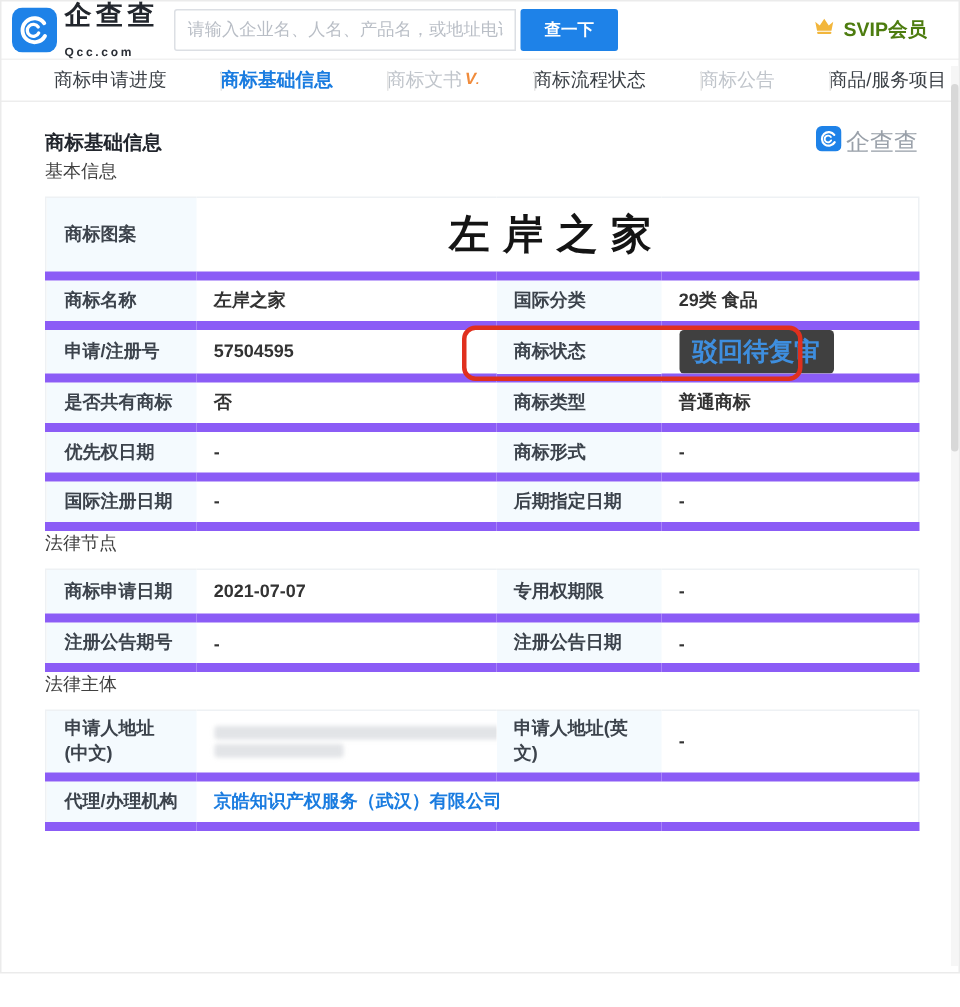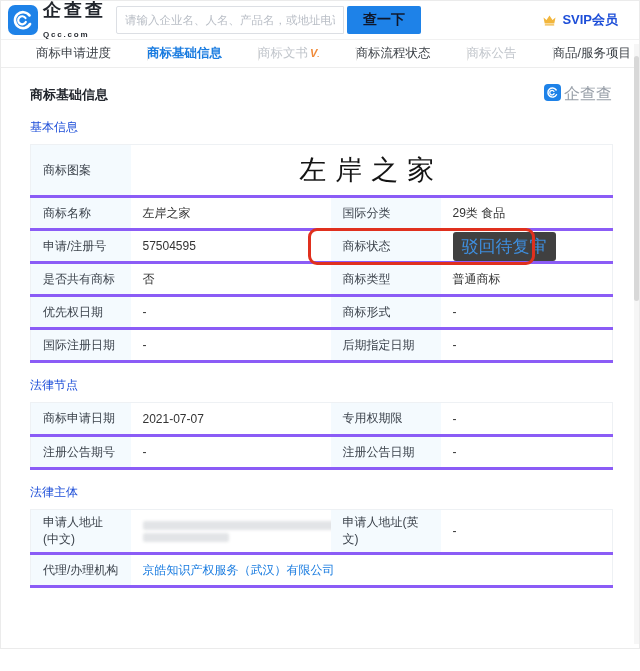--- a/index.html
+++ b/index.html
@@ -20,45 +20,45 @@
   .brand { font-size:18px; font-weight:bold; color:#22262d; letter-spacing:3px; }
   .domain { font-size:8px; font-weight:bold; color:#2a2e35; letter-spacing:1.8px; margin-top:12px; }
   .red-badge { background:#e60113; color:#fff; font-size:9px; font-weight:bold;
                line-height:1.5; padding:2px 5px; margin-left:8px; border-radius:2px;
                white-space:nowrap; text-align:center;}
   .search-wrap { display:flex; align-items:center; margin-left:10px; }
   .search-input { width:228px; height:28px; border:1px solid #dcdfe4; border-radius:2px 0 0 2px;
                   font-size:11.5px; padding:0 8px; color:#333; outline:none;
                   font-family:"Liberation Sans", sans-serif;}
   .search-input::placeholder { color:#b9bec6; }
-  .search-btn { height:28px; padding:0 16px; background:#1e82e8; color:#0f172a; border:none;
-                border-radius:2px; font-size:14px; margin-left:3px; cursor:pointer;
+  .search-btn { height:28px; padding:0 16px; background:#1e82e8; color:#ffffff; border:none;
+                border-radius:2px; font-size:11px; margin-left:3px; cursor:pointer;
                 font-family:"Liberation Sans", sans-serif; font-weight:bold;}
-  .svip { margin-left:auto; display:flex; align-items:flex-end; gap:5px;
-          color:#1d4ed8; font-size:13px; font-weight:bold; padding-right:10px; cursor:pointer;}
+  .svip { margin-left:auto; display:flex; align-items:flex-start; gap:5px;
+          color:#4d7c0f; font-size:13px; font-weight:bold; padding-right:10px; cursor:pointer;}
   
   .nav { height:28px; display:flex; align-items:stretch; border-bottom:1px solid #ededed;
          background:#fff; font-size:12.5px; position:relative; z-index:2;}
   .tab { flex:1; display:flex; align-items:center; justify-content:center; gap:2px;
          position:relative; color:#3a3f45; cursor:pointer; white-space:nowrap;margin-left:36px; }
   .tab + .tab::before { content:""; position:absolute; left:0; top:50%; transform:translateY(-50%);
          width:1px; height:13px; background:#e5e5e5; }
   .tab.active { color:#1a7ce0; font-weight:bold; }
   .tab.muted { color:#c0c5cb; }
   .vip-v { color:#f08b3b; font-style:italic; font-weight:bold; font-size:11px; line-height:1;}
   
   .content { padding:0 28px 0 30px; }
   .page-head { display:flex; justify-content:space-between; align-items:center; margin-top:16px; }
   .page-title { font-size:13px; font-weight:bold; color:#22262d; }
   .watermark { display:flex; align-items:center; gap:3px; color:#99a0a9; font-size:16px; }
-  .sec-head { font-size:12px; color:#1d4ed8; margin-top:14px; }
+  .sec-head { font-size:12px; color:#404040; }
   table { width:582px; border-collapse:collapse; table-layout:fixed; margin-top:8px;
           font-size:12px; border:1px solid #eef1f4; }
-  td { border-top:1px solid #eef1f4; border-bottom:3px solid #8b5cf6;
-       padding:0 12px; height:33px; vertical-align:middle; color:#333; overflow:hidden;}
+  td { border-top:1px solid #eef1f4; border-bottom:6px solid #8b5cf6;
+       padding:0 12px; height:33px; vertical-align:middle; color:#333; overflow:hidden;font-weight:bold;}
   td.lbl { background:#f4fafe; color:#3c434c; }
   .img-row td { height:52px; }
   .big-mark { text-align:center; font-size:27px; letter-spacing:9px; color:#141414;
               font-family:"Liberation Serif", serif; }
   .status-cell { position:relative; overflow:visible; }
   .red-annot { position:absolute; left:-23px; top:-3px; width:227px; height:37px;
                border:3px solid #e0301e; border-radius:9px; pointer-events:none; z-index:5; }
   .status-badge { display:inline-block; background:#404040; color:#3e8ede;
                   padding:3px 9px; border-radius:3px; font-size:17px; cursor:pointer;}
   .link { color:#1a7ce0; cursor:pointer; }

